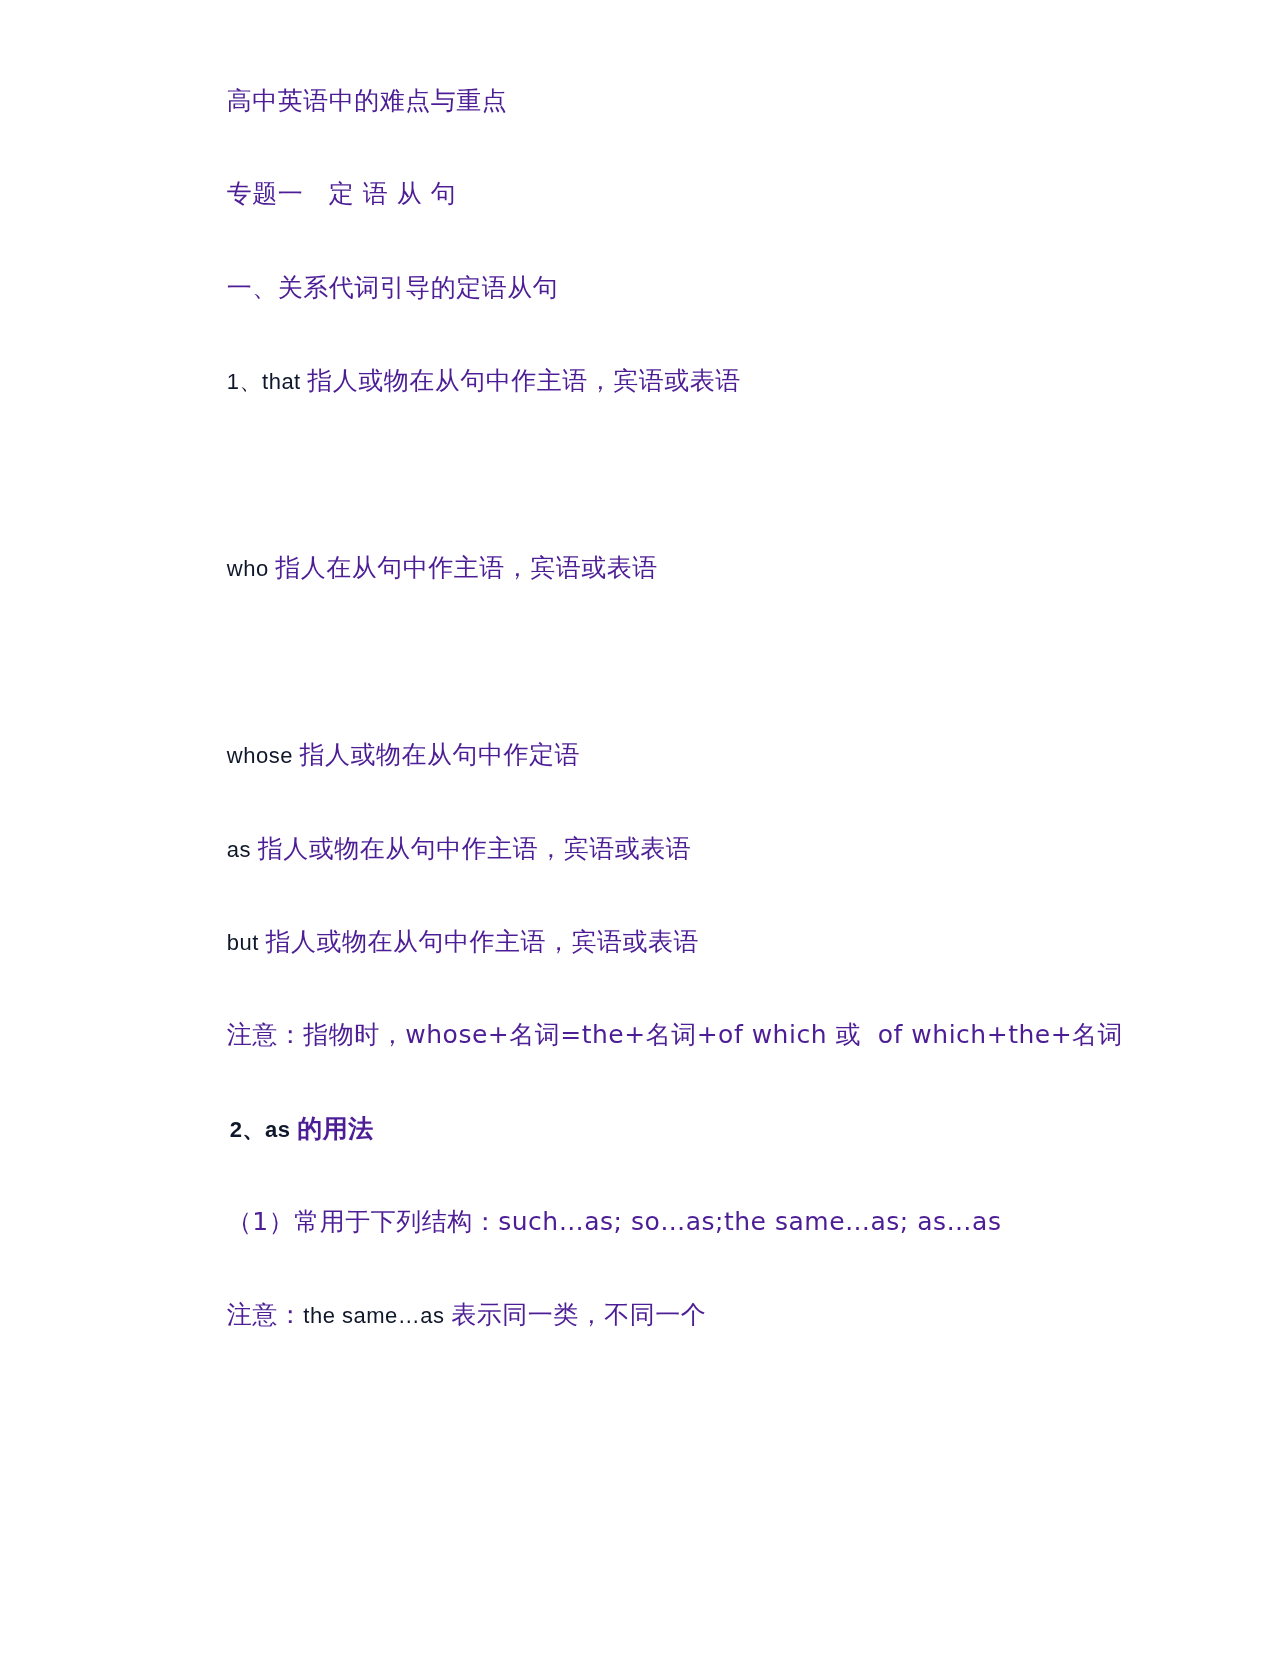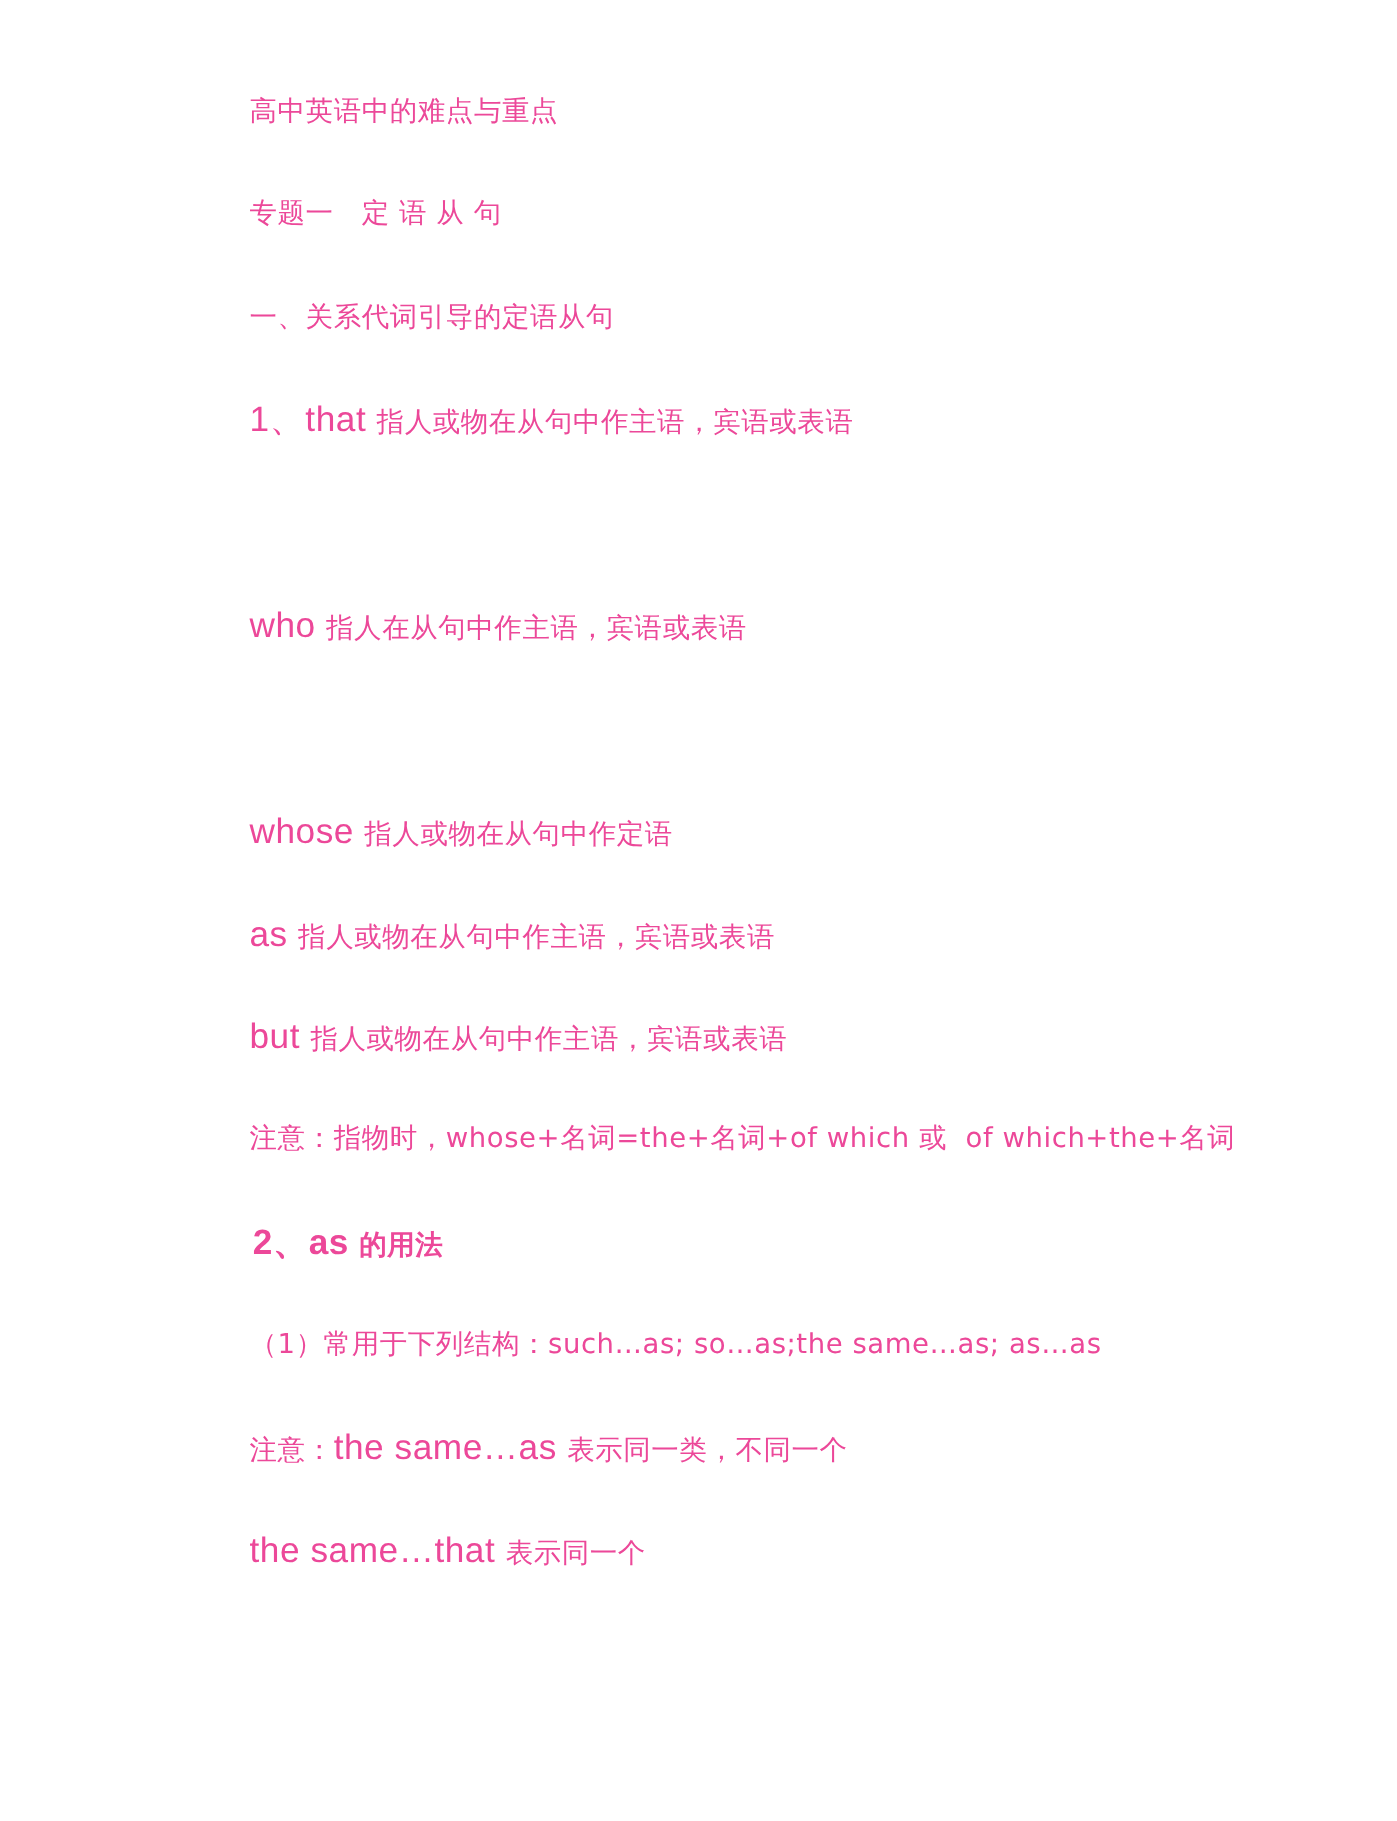--- a/index.html
+++ b/index.html
@@ -26,25 +26,25 @@
       left: 193px;
       font-family: "DejaVu Sans", "Liberation Sans", sans-serif;
       font-size: 25px;
       line-height: 34px;
       color: #3a3a3a;
       white-space: pre;
       letter-spacing: 0.5px;
     }
     .line .en {
       font-family: "Liberation Sans", "DejaVu Sans", sans-serif;
-      color: #ec4899;
-      font-size: 32px;
+      color: #0f172a;
+      font-size: 22px;
     }
     .line .zh {
-      color: #ec4899;
+      color: #4c1d95;
     }
   </style>
 </head>
 <body>
 
 <div class="page">
 
   <div class="line" style="top:50px;">
     <span class="zh">高中英语中的难点与重点</span>
   </div>
@@ -88,17 +88,14 @@
   </div>
 
   <div class="line" style="top:1171px;">
     <span class="zh">（1）常用于下列结构：such…as; so…as;the same…as; as…as</span>
   </div>
 
   <div class="line" style="top:1264px;">
     <span class="zh">注意：</span><span class="en">the same…as </span><span class="zh">表示同一类，不同一个</span>
   </div>
 
-  <div class="line" style="top:1358px;">
-    <span class="en">the same…that </span><span class="zh">表示同一个</span>
-  </div>
 
 </div>
 
 </body></html>

